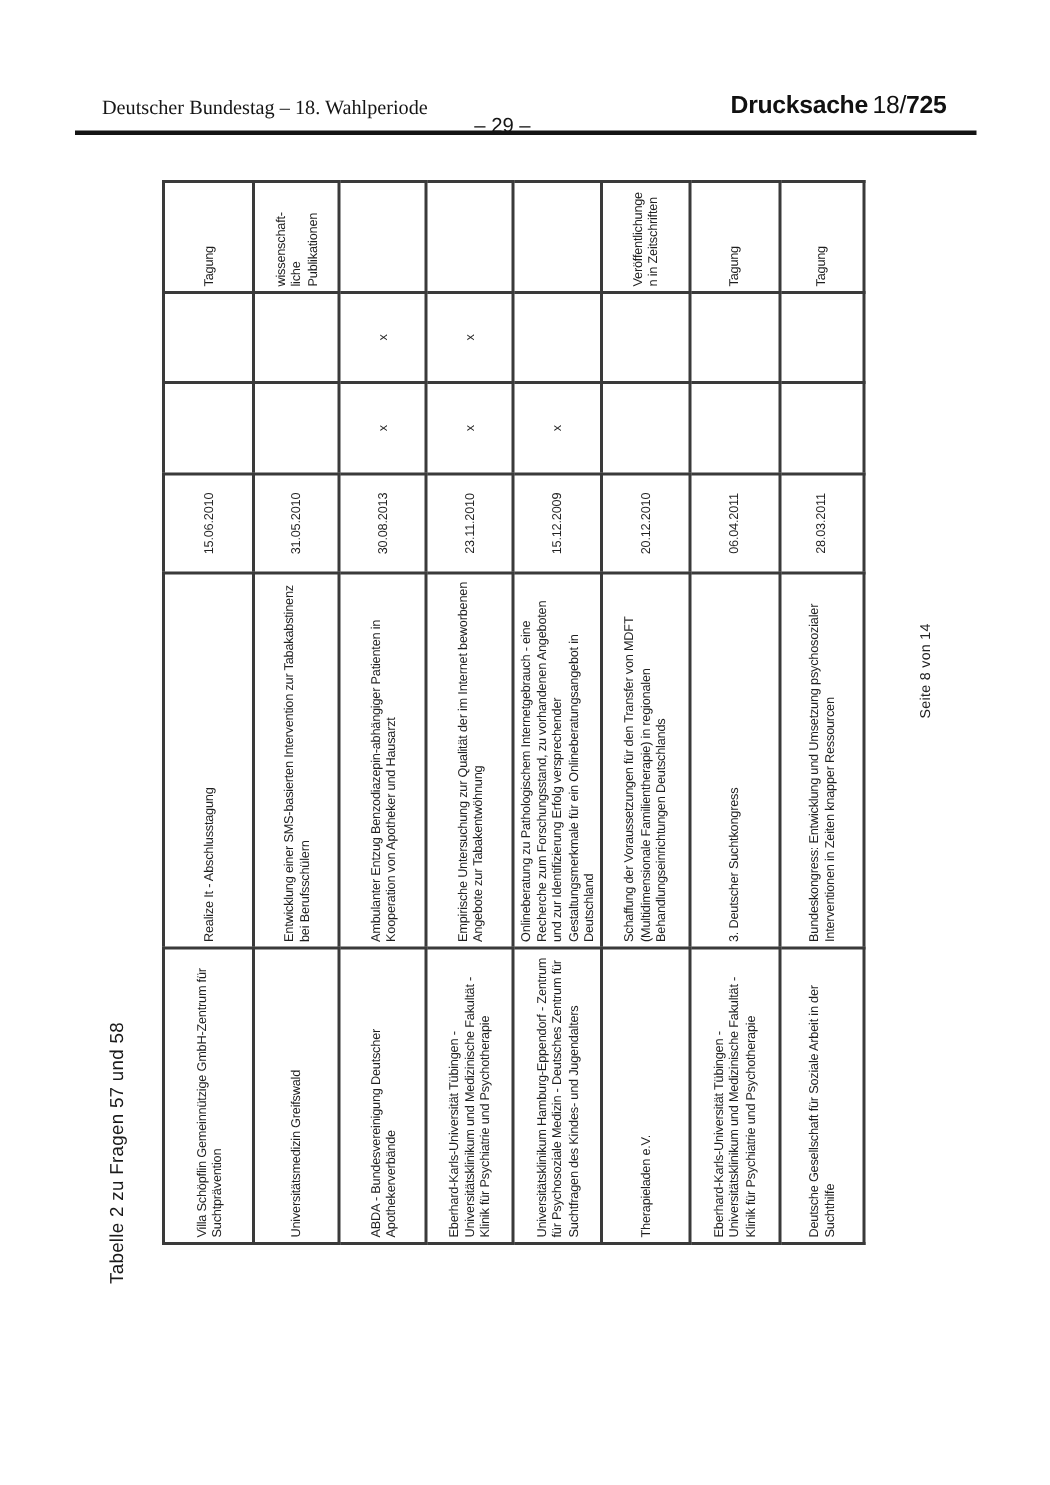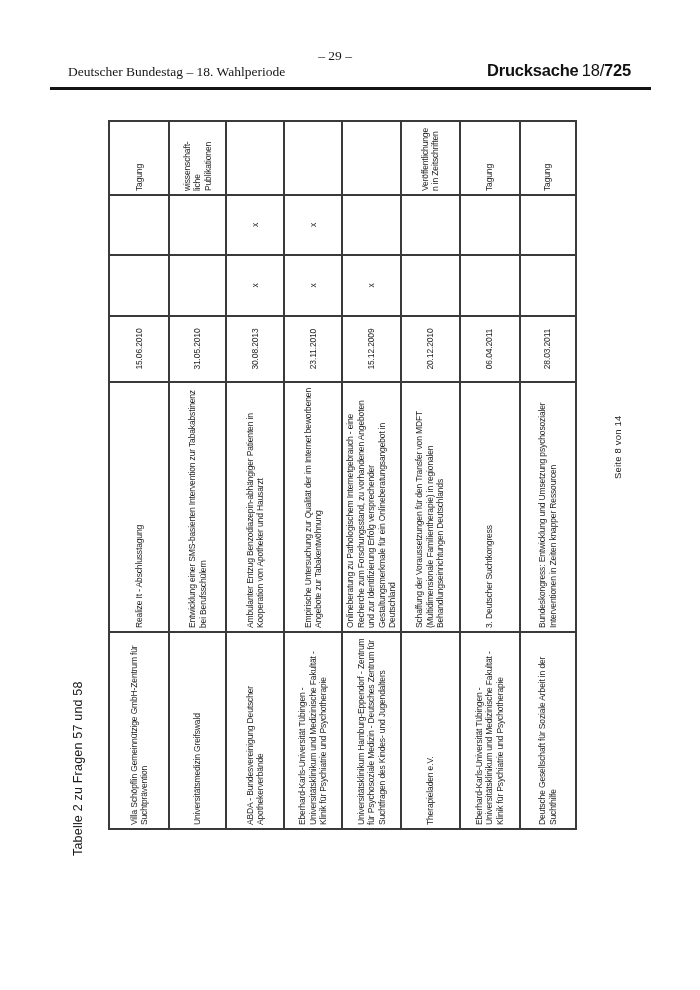--- a/index.html
+++ b/index.html
@@ -18,22 +18,22 @@
   }
   .page{position:absolute;inset:0;}
 
   
   .hdr-left{
     position:absolute;left:68px;top:64px;
     font-family:"Liberation Serif", serif;
     font-size:13.5px;color:#151515;white-space:nowrap;
   }
   .hdr-center{
-    position:absolute;left:300px;top:48px;width:70px;text-align:center;
-    font-family:Liberation Serif, serif;
+    position:absolute;left:300px;top:76px;width:70px;text-align:center;
+    font-family:Liberation Sans, sans-serif;
     font-size:13.5px;color:#151515;white-space:nowrap;
   }
   .hdr-right{
     position:absolute;right:69px;top:61px;
     font-family:"Liberation Sans", sans-serif;
     font-size:16.5px;color:#111;white-space:nowrap;letter-spacing:-0.2px;
   }
   .hdr-right .b{font-weight:bold;}
   .hdr-rule{
     position:absolute;left:50px;top:87px;width:601px;height:3px;

